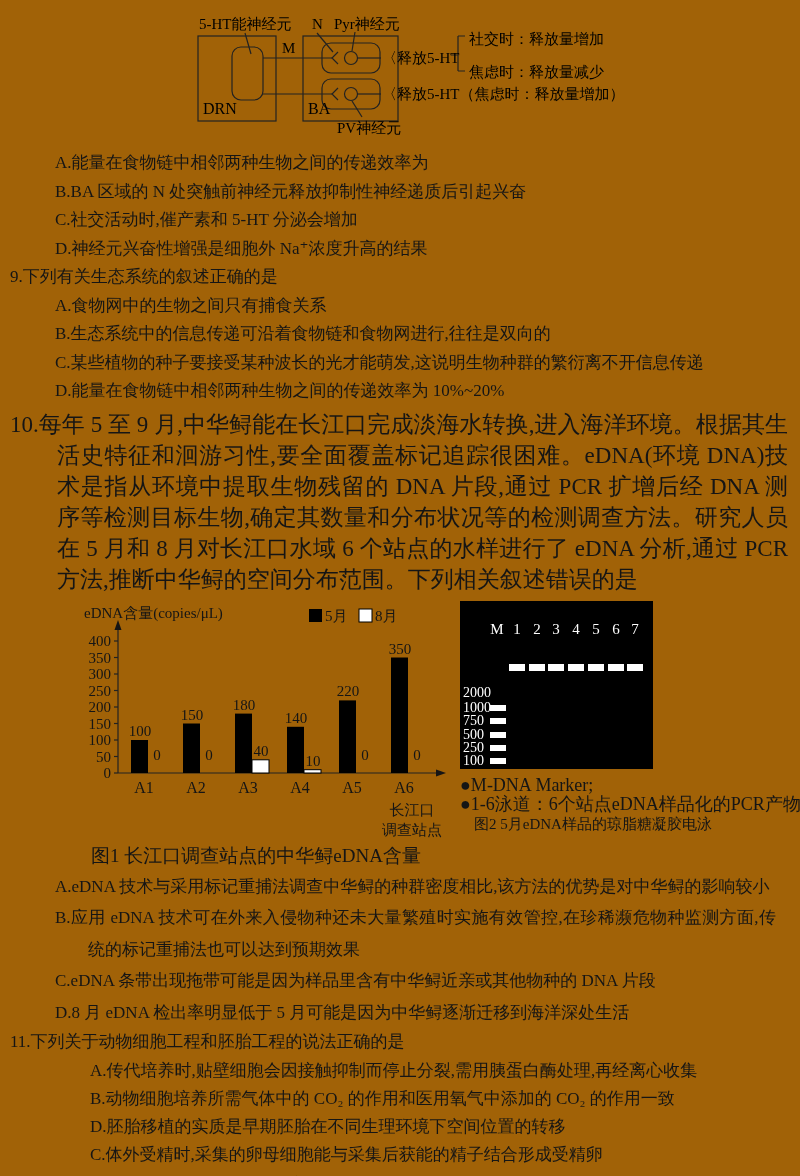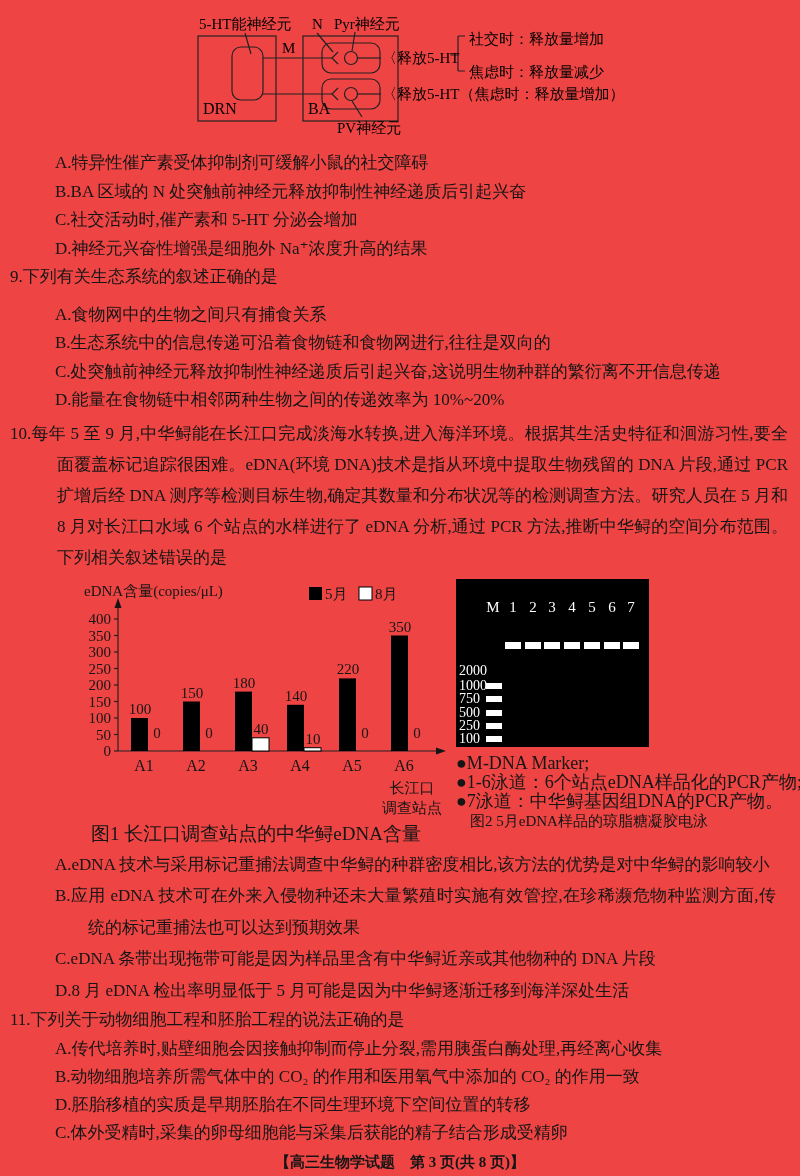--- a/index.html
+++ b/index.html
@@ -1,33 +1,33 @@
 <!DOCTYPE html>
 <html><head>
 <meta charset="utf-8">
 <style>
   html,body{margin:0;padding:0;background:#ffffff;}
   .page{
     position:relative;width:800px;height:1176px;overflow:hidden;
-    background:#ef4444;color:#151515;
+    background:#a16207;color:#151515;
     font-family:"Liberation Serif","DejaVu Serif",serif;
   }
   .diagram{position:relative;margin:10px 0 0 185px;width:612px;height:130px;}
   .diagram svg{display:block;}
   svg text{font-family:"Liberation Serif","DejaVu Serif",serif;}
   .dline{stroke:#222;stroke-width:1.2;fill:none;}
   .dbox{fill:none;stroke:#222;stroke-width:1.2;}
   .opts{margin-top:6px;}
   .opt{margin-left:55px;font-size:17px;line-height:28.5px;white-space:nowrap;}
   .stem{margin-left:10px;font-size:17px;line-height:28.5px;}
   .para{
-    margin:3px 12px 0 10px;font-size:17px;line-height:31px;
+    margin:3px 12px 0 10px;font-size:23px;line-height:31px;
     text-align:justify;padding-left:47px;text-indent:-47px;
   }
-  .figures{display:flex;margin:6px 0 0 56px;}
+  .figures{display:flex;margin:6px 0 0 56px;justify-content:space-between;}
   .fig1{width:400px;}
   .fig1caption{text-align:center;font-size:19px;margin-top:0px;}
   .fig2{width:340px;margin-left:0px;}
   .gelnotes{margin-top:3px;}
   .note{font-size:18px;line-height:19px;white-space:nowrap;}
   .fig2caption{font-size:15px;margin-top:1px;padding-left:14px;}
   .q10o .opt{
     margin-left:0;padding-left:88px;text-indent:-33px;margin-right:24px;
     line-height:31.5px;text-align:justify;white-space:normal;
   }
@@ -75,31 +75,31 @@
       <text x="123" y="104" font-size="16">BA</text>
       <text x="152" y="123" font-size="15">PV神经元</text>
       <text x="197" y="53" font-size="15">〈释放5-HT</text>
       <text x="284" y="34" font-size="15">社交时：释放量增加</text>
       <text x="284" y="67" font-size="15">焦虑时：释放量减少</text>
       <text x="197" y="89" font-size="15">〈释放5-HT（焦虑时：释放量增加）</text>
     </svg>
   </div>
 
   <div class="opts" style="margin-top:9px;">
-    <div class="opt">A.特异性催产素受体抑制剂可缓解小鼠的社交障碍</div>
+    <div class="opt">A.能量在食物链中相邻两种生物之间的传递效率为</div>
     <div class="opt">B.BA 区域的 N 处突触前神经元释放抑制性神经递质后引起兴奋</div>
     <div class="opt">C.社交活动时,催产素和 5-HT 分泌会增加</div>
     <div class="opt">D.神经元兴奋性增强是细胞外 Na⁺浓度升高的结果</div>
   </div>
 
   <div class="stem">9.下列有关生态系统的叙述正确的是</div>
-  <div class="opts" style="margin-top:9px;">
+  <div class="opts" style="margin-top:0;">
     <div class="opt">A.食物网中的生物之间只有捕食关系</div>
     <div class="opt">B.生态系统中的信息传递可沿着食物链和食物网进行,往往是双向的</div>
-    <div class="opt">C.处突触前神经元释放抑制性神经递质后引起兴奋,这说明生物种群的繁衍离不开信息传递</div>
+    <div class="opt">C.某些植物的种子要接受某种波长的光才能萌发,这说明生物种群的繁衍离不开信息传递</div>
     <div class="opt">D.能量在食物链中相邻两种生物之间的传递效率为 10%~20%</div>
   </div>
 
   <div class="para">10.每年 5 至 9 月,中华鲟能在长江口完成淡海水转换,进入海洋环境。根据其生活史特征和洄游习性,要全面覆盖标记追踪很困难。eDNA(环境 DNA)技术是指从环境中提取生物残留的 DNA 片段,通过 PCR 扩增后经 DNA 测序等检测目标生物,确定其数量和分布状况等的检测调查方法。研究人员在 5 月和 8 月对长江口水域 6 个站点的水样进行了 eDNA 分析,通过 PCR 方法,推断中华鲟的空间分布范围。下列相关叙述错误的是</div>
 
   <div class="figures">
     <div class="fig1">
       <div id="fig1-mount"><svg width="400" height="238" viewBox="0 0 400 238">
             <text x="28" y="17" font-size="15" text-anchor="start" fill="#151515">eDNA含量(copies/μL)</text>
             <rect x="253" y="8" width="13" height="13" fill="#000"></rect>
@@ -185,35 +185,34 @@
             <text x="3" y="138" font-size="14" text-anchor="start" fill="#fff">500</text>
             <rect x="30" y="131" width="16" height="6" fill="#fff"></rect>
             <text x="3" y="151" font-size="14" text-anchor="start" fill="#fff">250</text>
             <rect x="30" y="144" width="16" height="6" fill="#fff"></rect>
             <text x="3" y="164" font-size="14" text-anchor="start" fill="#fff">100</text>
             <rect x="30" y="157" width="16" height="6" fill="#fff"></rect>
           </svg></div>
       <div class="gelnotes">
         <div class="note">●M-DNA Marker;</div>
         <div class="note">●1-6泳道：6个站点eDNA样品化的PCR产物;</div>
-        <div class="note">●7泳道：中华鲟基因组DNA的PCR产物。</div>
       </div>
       <div class="fig2caption">图2 5月eDNA样品的琼脂糖凝胶电泳</div>
     </div>
   </div>
 
   <div class="opts q10o" style="margin-top:2px;">
     <div class="opt">A.eDNA 技术与采用标记重捕法调查中华鲟的种群密度相比,该方法的优势是对中华鲟的影响较小</div>
     <div class="opt">B.应用 eDNA 技术可在外来入侵物种还未大量繁殖时实施有效管控,在珍稀濒危物种监测方面,传统的标记重捕法也可以达到预期效果</div>
     <div class="opt">C.eDNA 条带出现拖带可能是因为样品里含有中华鲟近亲或其他物种的 DNA 片段</div>
     <div class="opt">D.8 月 eDNA 检出率明显低于 5 月可能是因为中华鲟逐渐迁移到海洋深处生活</div>
   </div>
 
   <div class="stem">11.下列关于动物细胞工程和胚胎工程的说法正确的是</div>
-  <div class="opts q11opts" style="margin-top:0;">
+  <div class="opts q11opts" style="margin-top:0;padding-left:35px;">
     <div class="opt">A.传代培养时,贴壁细胞会因接触抑制而停止分裂,需用胰蛋白酶处理,再经离心收集</div>
     <div class="opt">B.动物细胞培养所需气体中的 CO₂ 的作用和医用氧气中添加的 CO₂ 的作用一致</div>
     <div class="opt">D.胚胎移植的实质是早期胚胎在不同生理环境下空间位置的转移</div>
     <div class="opt">C.体外受精时,采集的卵母细胞能与采集后获能的精子结合形成受精卵</div>
   </div>
 
   <div class="footer">【高三生物学试题　第 3 页(共 8 页)】</div>
 
 </div>
 

